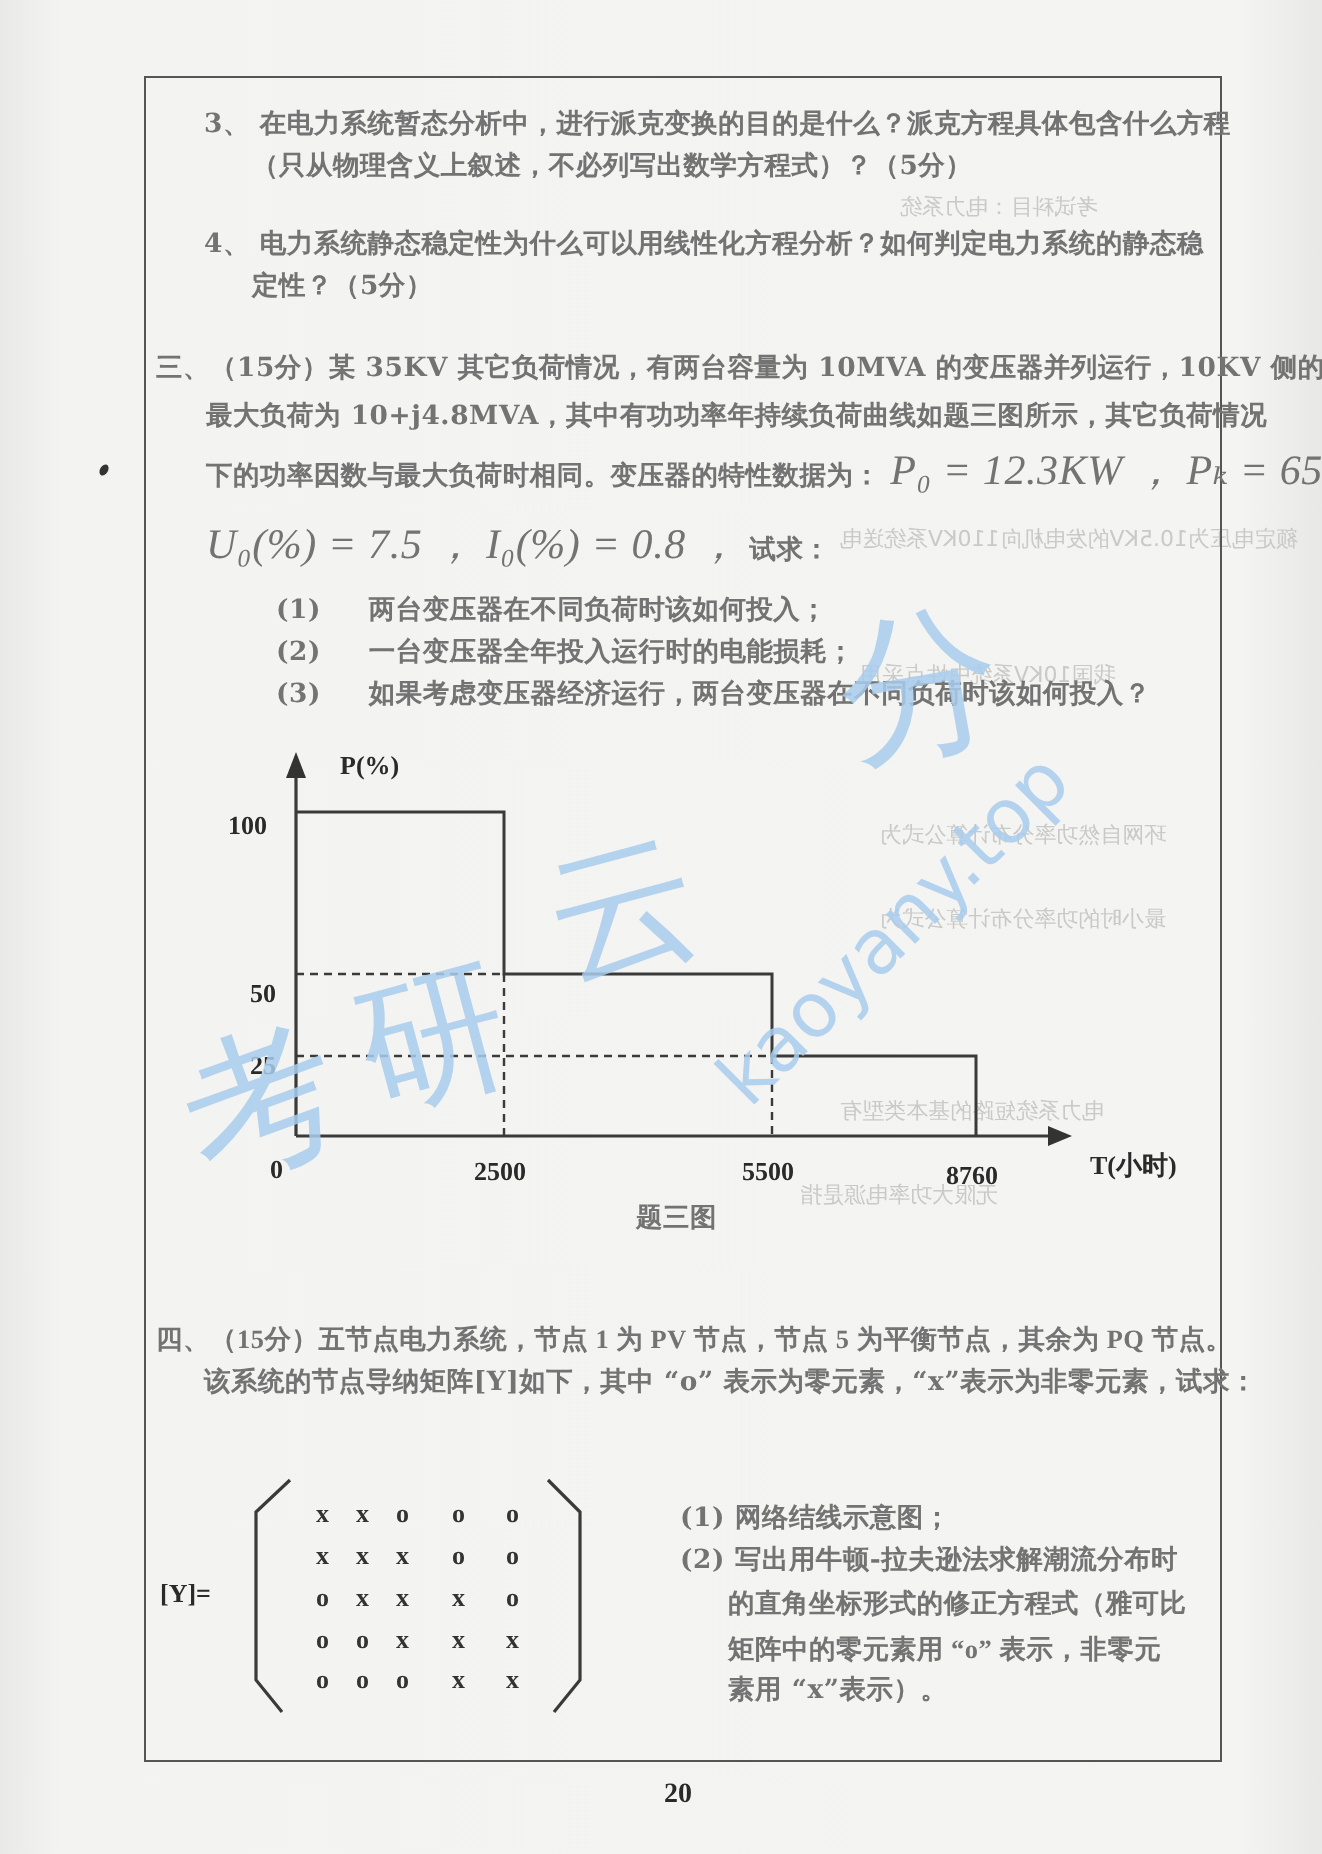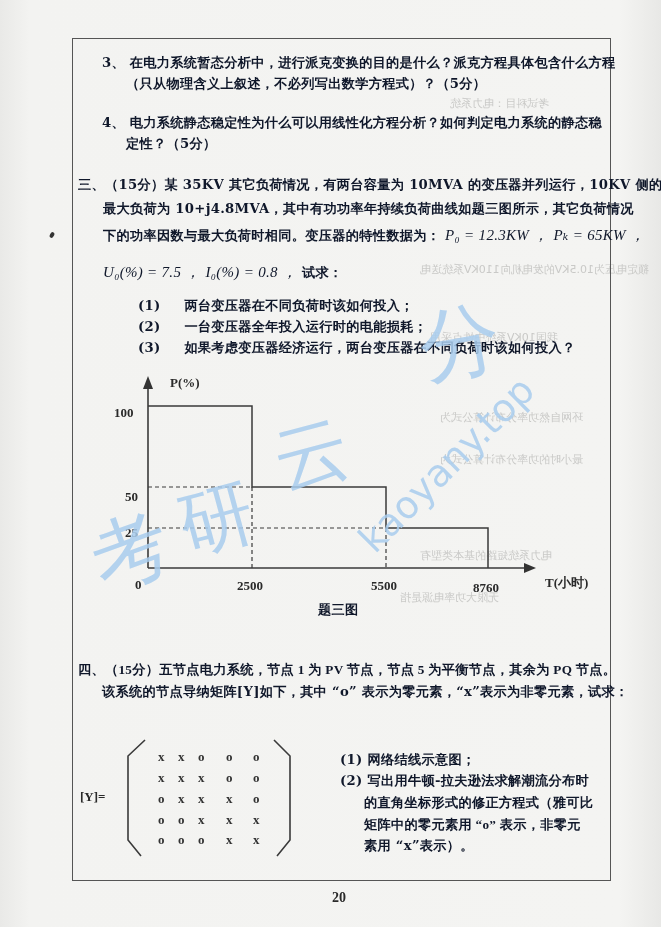--- a/index.html
+++ b/index.html
@@ -13,23 +13,23 @@
     position: absolute; left: 0; top: 0; width: 661px; height: 927px;
     background: linear-gradient(90deg, #e9e9e7 0px, #f3f3f1 30px, #f4f4f2 620px, #e8e8e6 661px);
   }
   .frame {
     position: absolute; left: 72px; top: 38px; width: 539px; height: 843px;
     border: 1.5px solid #555;
     box-sizing: border-box;
   }
   .t {
     position: absolute; font-size: 13.2px; font-weight: bold; white-space: nowrap;
-    letter-spacing: 0.3px; line-height: 16px; color: #0f172a;
+    letter-spacing: 0.3px; line-height: 16px; color: #737373;
   }
-  .math { font-family: "Liberation Serif", "DejaVu Serif", serif; font-style: italic; font-weight: normal; font-size: 15px; text-align: right; }
+  .math { font-family: "Liberation Serif", "DejaVu Serif", serif; font-style: italic; font-weight: normal; font-size: 21px; text-align: right; }
   .num-label { position: absolute; font-family: "Liberation Serif", serif; font-weight: bold; font-size: 13px; color: #2a2a2a; }
   .watermark {
     position: absolute; color: #a9cdee; font-family: "DejaVu Sans", sans-serif;
     white-space: nowrap; pointer-events: none; opacity: 0.85;
   }
   .mat-cell {
     position: absolute; font-family: "Liberation Serif", serif; font-size: 13px; font-weight: bold; color: #333;
   }
   .ghost { position: absolute; color: #c9c9c7; font-size: 11px; white-space: nowrap; font-family: "DejaVu Sans", sans-serif; transform: scaleX(-1); }
   svg { position: absolute; left: 0; top: 0; }

